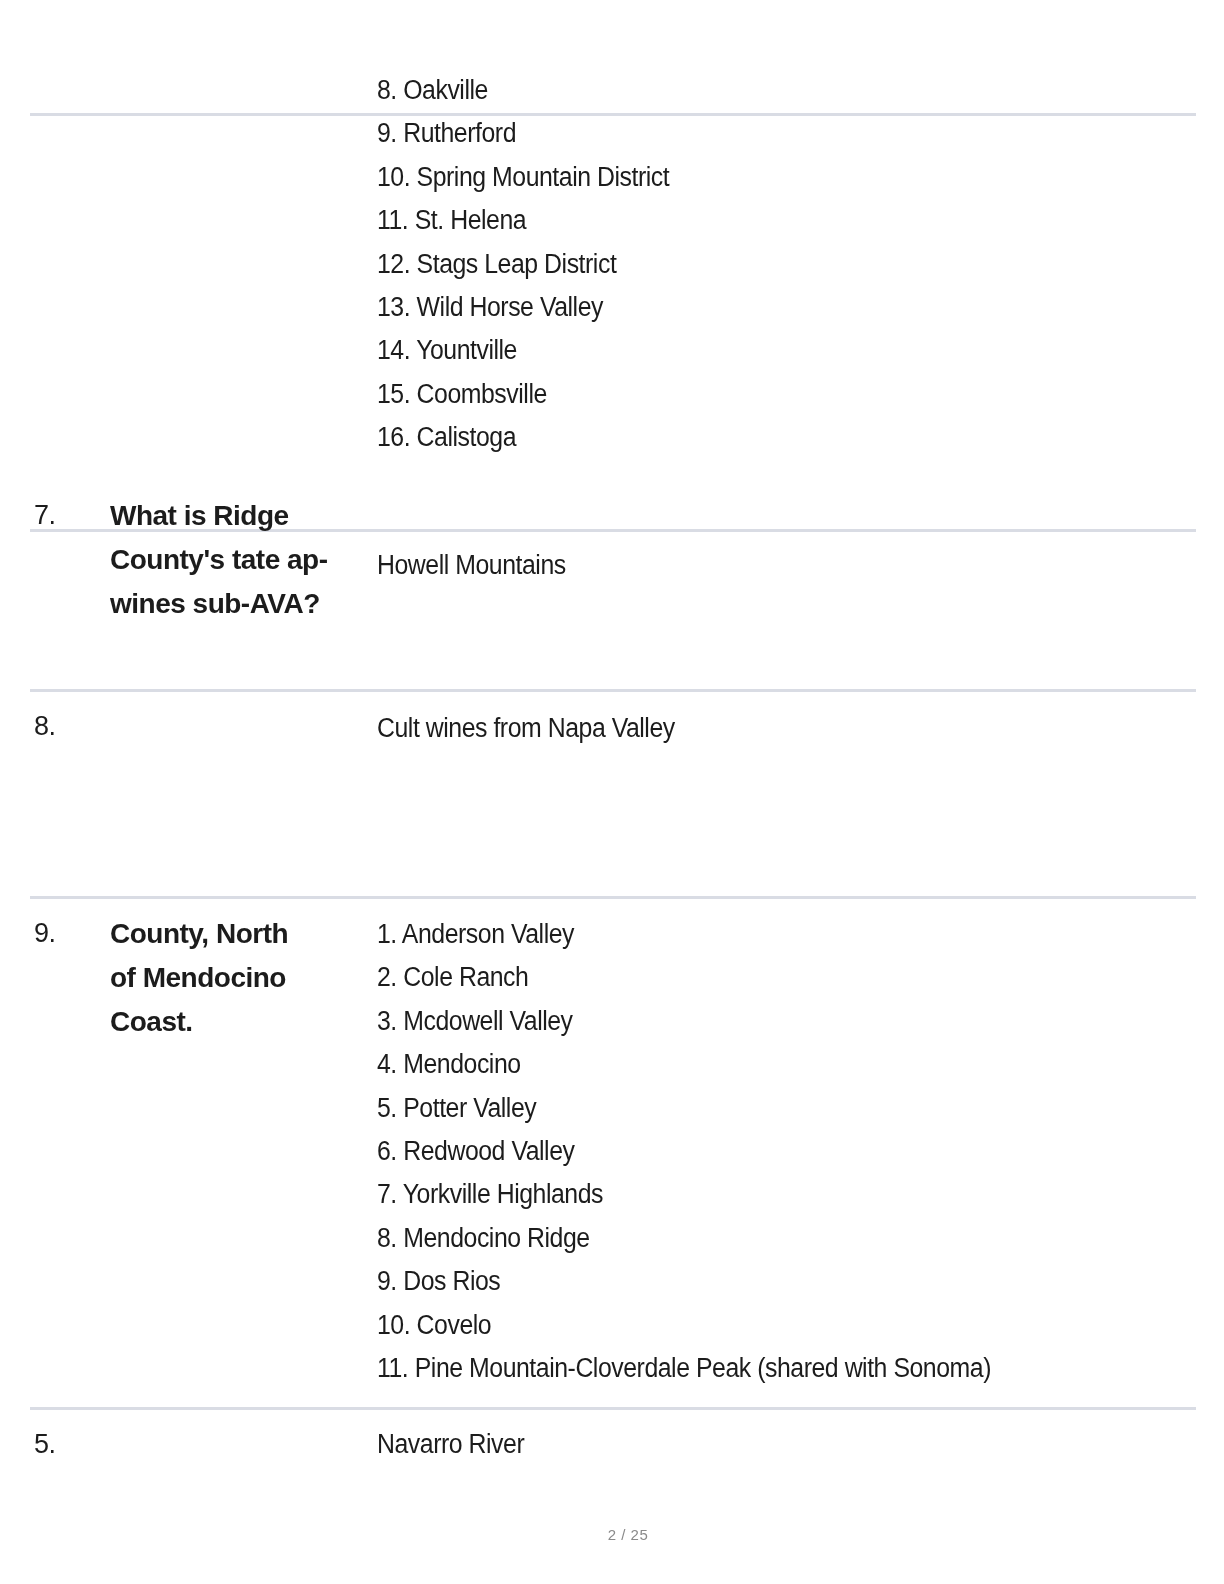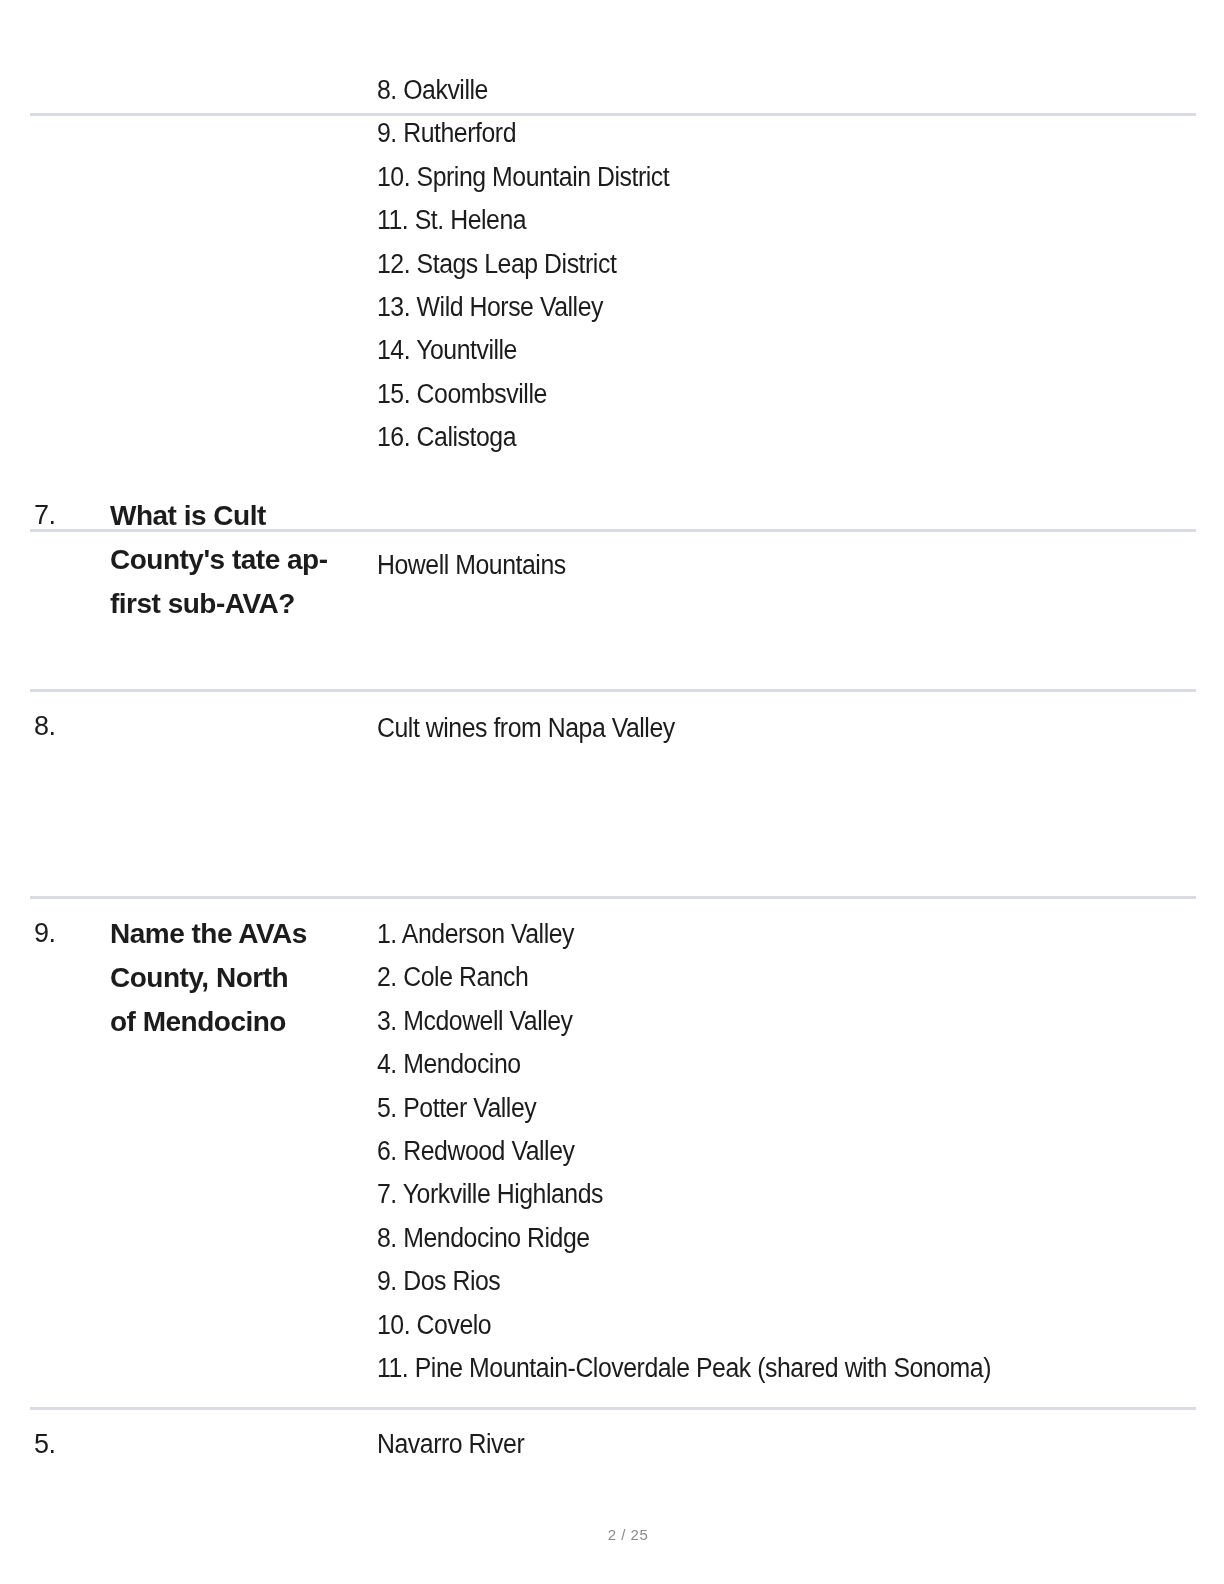--- a/index.html
+++ b/index.html
@@ -85,38 +85,38 @@
     <div>11. St. Helena</div>
     <div>12. Stags Leap District</div>
     <div>13. Wild Horse Valley</div>
     <div>14. Yountville</div>
     <div>15. Coombsville</div>
     <div>16. Calistoga</div>
   </div>
 
   <div class="num" style="top:494px">7.</div>
   <div class="question" style="top:494px">
-    <div>What is Cult</div>
+    <div>What is Ridge</div>
     <div>County's tate ap-</div>
-    <div>first sub-AVA?</div>
+    <div>wines sub-AVA?</div>
   </div>
   <div class="answers" style="top:544px">
     <div>Howell Mountains</div>
   </div>
 
   <div class="num" style="top:705px">8.</div>
   <div class="answers" style="top:707px">
     <div>Cult wines from Napa Valley</div>
   </div>
 
   <div class="num" style="top:912px">9.</div>
   <div class="question" style="top:912px">
-    <div>Name the AVAs</div>
     <div>County, North</div>
     <div>of Mendocino</div>
+    <div>Coast.</div>
   </div>
   <div class="answers" style="top:913px">
     <div>1. Anderson Valley</div>
     <div>2. Cole Ranch</div>
     <div>3. Mcdowell Valley</div>
     <div>4. Mendocino</div>
     <div>5. Potter Valley</div>
     <div>6. Redwood Valley</div>
     <div>7. Yorkville Highlands</div>
     <div>8. Mendocino Ridge</div>

